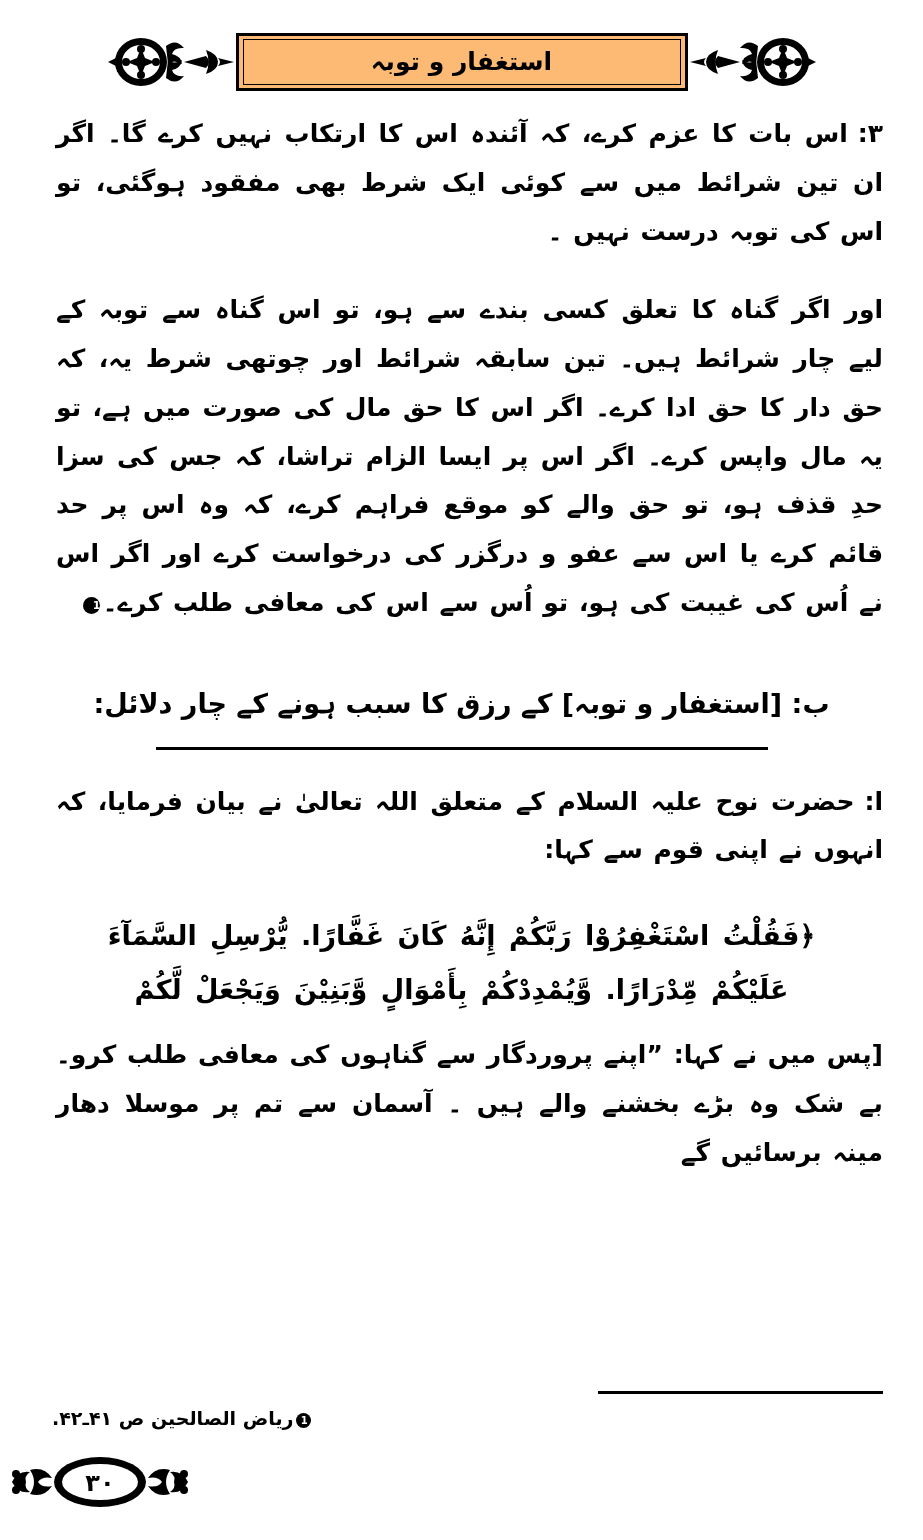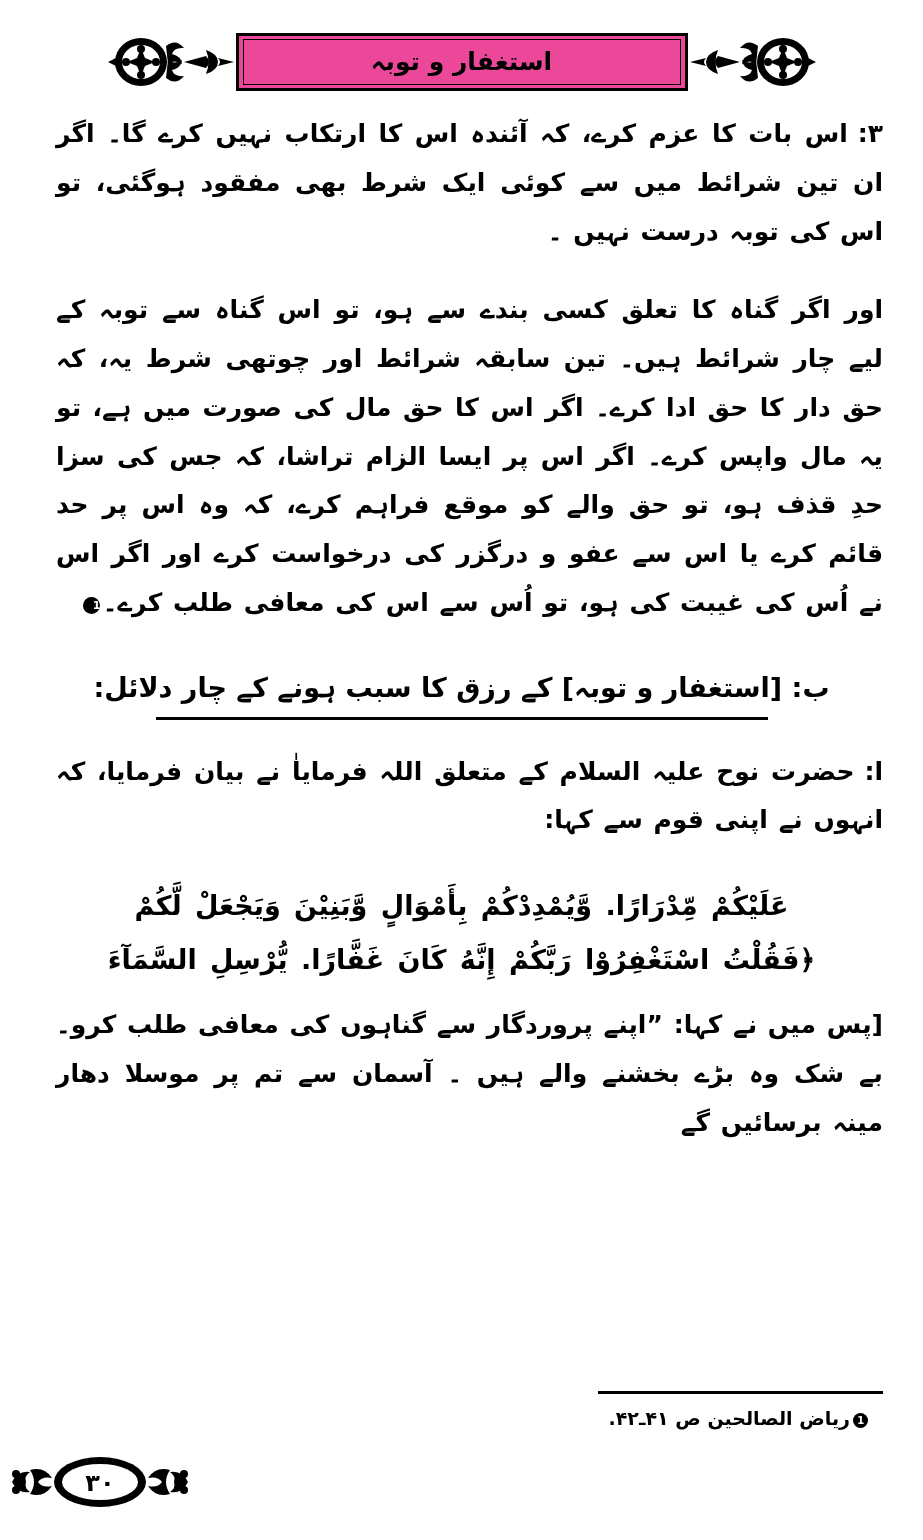--- a/index.html
+++ b/index.html
@@ -43,21 +43,21 @@
     height: 76px;
     display: block;
   }
 
   .header-box {
     flex: 0 0 auto;
     position: relative;
     width: 452px;
     height: 58px;
     border: 3px solid #000;
-    background: #ec4899;
+    background: #fdba74;
     display: flex;
     align-items: center;
     justify-content: center;
     box-sizing: border-box;
   }
 
   .header-box::after {
     content: "";
     position: absolute;
     left: 4px;
@@ -119,21 +119,21 @@
 
   
   .section-heading {
     font-family: "DejaVu Sans", sans-serif;
     font-size: 27px;
     font-weight: 700;
     line-height: 1.6;
     letter-spacing: -0.5px;
     direction: rtl;
     text-align: center;
-    margin: 0;
+    margin: 16px;
     padding-bottom: 6px;
     position: relative;
   }
 
   .heading-rule {
     width: 612px;
     height: 3px;
     background: #000;
     margin: 2px auto 0 auto;
   }
@@ -186,21 +186,21 @@
   .footnote-rule {
     width: 285px;
     height: 3px;
     background: #000;
     margin: 0 0 10px auto;
   }
 
   .footnote-row {
     display: flex;
     flex-direction: row-reverse;
-    justify-content: flex-end;
+    justify-content: space-between;
     align-items: baseline;
     gap: 28px;
     padding-right: 12px;
     padding-left: 12px;
     direction: rtl;
   }
 
   .footnote {
     font-family: "DejaVu Sans", sans-serif;
     font-size: 19px;
@@ -318,28 +318,28 @@
       <span>ب: [استغفار و توبہ] کے رزق کا سبب ہونے کے چار دلائل:</span>
     </h2>
     <div class="heading-rule"></div>
 
     <div class="gap-sm"></div>
 
 
     <div class="gap-sm"></div>
 
     <p class="para numbered">
-      <span class="marker">ا:</span><span>حضرت نوح علیہ السلام کے متعلق اللہ فرمایاٰ نے بیان فرمایا، کہ انہوں نے اپنی قوم سے کہا:</span>
+      <span class="marker">ا:</span><span>حضرت نوح علیہ السلام کے متعلق اللہ تعالیٰ نے بیان فرمایا، کہ انہوں نے اپنی قوم سے کہا:</span>
     </p>
 
     <div class="gap-md"></div>
 
     <div class="verse-block">
+      <span class="verse-line"><span>﴿</span><span>فَقُلْتُ اسْتَغْفِرُوْا رَبَّكُمْ إِنَّهُ كَانَ غَفَّارًا. يُّرْسِلِ السَّمَآءَ</span></span>
       <span class="verse-line"><span>عَلَيْكُمْ مِّدْرَارًا. وَّيُمْدِدْكُمْ بِأَمْوَالٍ وَّبَنِيْنَ وَيَجْعَلْ لَّكُمْ</span></span>
-      <span class="verse-line"><span>﴿</span><span>فَقُلْتُ اسْتَغْفِرُوْا رَبَّكُمْ إِنَّهُ كَانَ غَفَّارًا. يُّرْسِلِ السَّمَآءَ</span></span>
     </div>
 
     <div class="gap-sm"></div>
 
     <p class="para"><span>[پس میں نے کہا: ”اپنے پروردگار سے گناہوں کی معافی طلب کرو۔ بے شک وہ بڑے بخشنے والے ہیں ۔ آسمان سے تم پر موسلا دھار مینہ برسائیں گے</span></p>
 
   </div>
 
   <div class="footnote-area">
     <div class="footnote-rule"></div>

